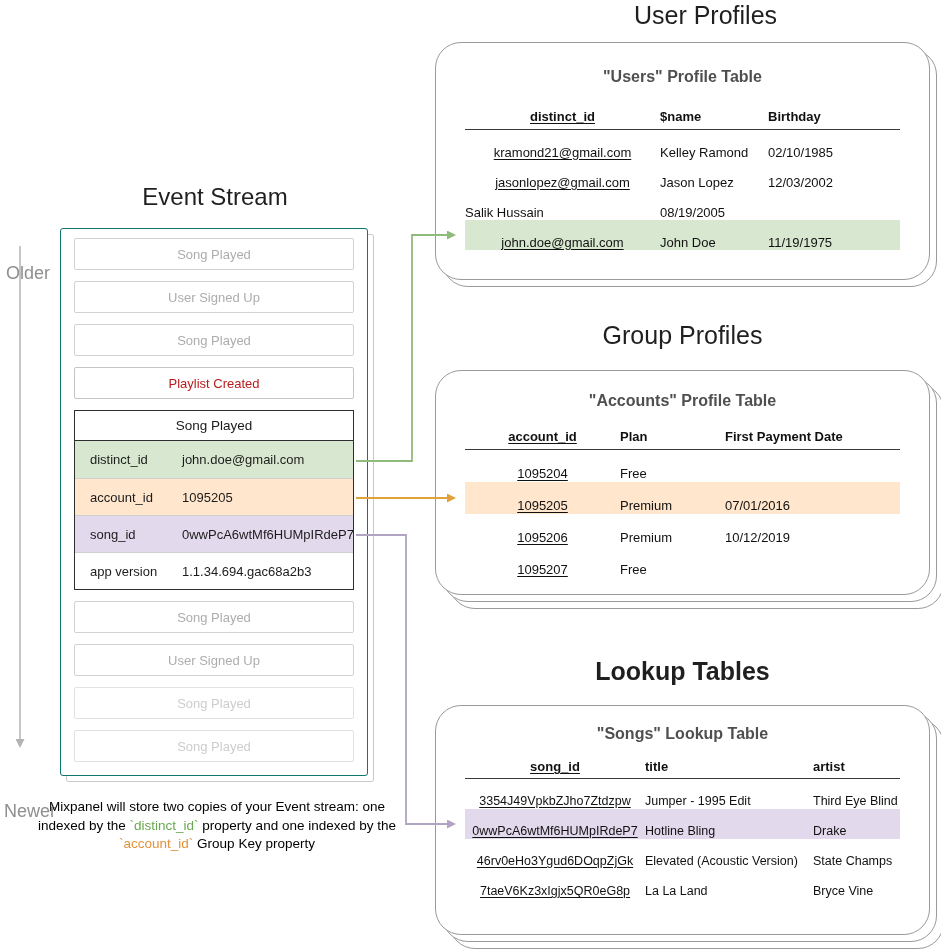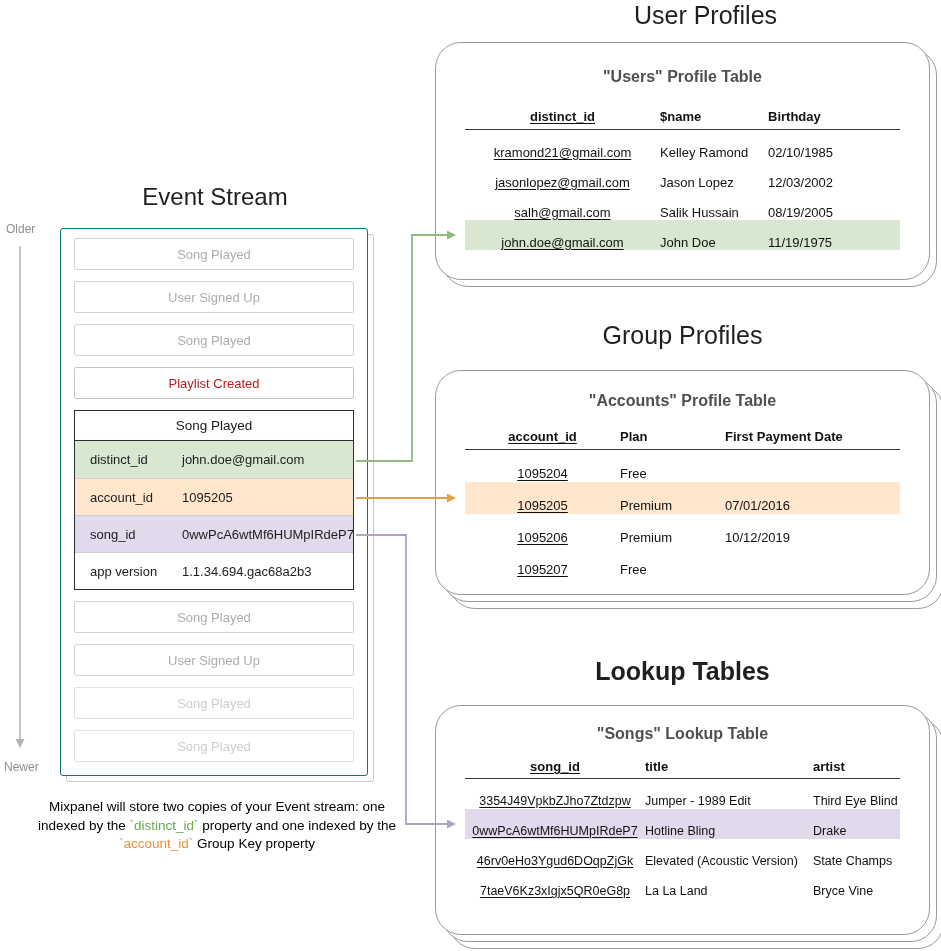--- a/index.html
+++ b/index.html
@@ -11,21 +11,21 @@
     --green-text:#6aa84f; --orange-text:#e69138; --gray-line:#b3b3b3;
   }
   .canvas { position:relative; width:941px; height:951px; background:#fff; overflow:hidden; }
 
   .section-title { position:absolute; text-align:center; font-size:25px; color:#1f1f1f; }
   .es-title     { left:55px;  top:183px; width:320px; font-size:24px; }
   .title-users  { left:458px; top:1px;   width:495px; }
   .title-groups { left:435px; top:321px; width:495px; }
   .title-lookup { left:435px; top:657px; width:495px;font-weight:bold; }
 
-  .tl-label { position:absolute; font-size:12px; color:#8f8f8f; }
+  .tl-label { position:absolute; font-size:18px; color:#8f8f8f;margin-top:41px; }
   .older { left:6px; top:222px; }
   .newer { left:4px; top:760px; }
 
   
   .es-wrap  { position:absolute; left:60px; top:228px; width:308px; height:548px; }
   .es-layer { position:absolute; inset:0; background:#fff; border:1px solid #c9c9c9; border-radius:3px; }
   .es-layer.off { transform:translate(6px,6px); }
   .es-main  { position:absolute; inset:0; background:#fff; border:1px solid #0f766e; border-radius:3px;
               padding:13px; display:flex; flex-direction:column; gap:11px;justify-content:flex-end; }
   .event-box { flex:0 0 32px; height:32px; border:1px solid #d2d2d2; border-radius:2px; background:#fff;
@@ -145,21 +145,20 @@
             <div class="td key-col">kramond21@gmail.com</div>
             <div class="td">Kelley Ramond</div>
             <div class="td">02/10/1985</div>
           </div>
           <div class="trow">
             <div class="td key-col">jasonlopez@gmail.com</div>
             <div class="td">Jason Lopez</div>
             <div class="td">12/03/2002</div>
           </div>
           <div class="trow">
-            <div class="td key-col">salh@gmail.com</div>
             <div class="td">Salik Hussain</div>
             <div class="td">08/19/2005</div>
           </div>
           <div class="trow hl-green">
             <div class="td key-col">john.doe@gmail.com</div>
             <div class="td">John Doe</div>
             <div class="td">11/19/1975</div>
           </div>
         </div>
     </div>
@@ -208,21 +207,21 @@
     <div class="card-content tbl-songs">
       <div class="card-title">"Songs" Lookup Table</div>
       <div class="thead">
           <div class="th key-col">song_id</div>
           <div class="th">title</div>
           <div class="th">artist</div>
         </div>
       <div class="tbody">
           <div class="trow">
             <div class="td key-col">3354J49VpkbZJho7Ztdzpw</div>
-            <div class="td">Jumper - 1989 Edit</div>
+            <div class="td">Jumper - 1995 Edit</div>
             <div class="td">Third Eye Blind</div>
           </div>
           <div class="trow hl-purple">
             <div class="td key-col">0wwPcA6wtMf6HUMpIRdeP7</div>
             <div class="td">Hotline Bling</div>
             <div class="td">Drake</div>
           </div>
           <div class="trow">
             <div class="td key-col">46rv0eHo3Ygud6DOqpZjGk</div>
             <div class="td">Elevated (Acoustic Version)</div>

